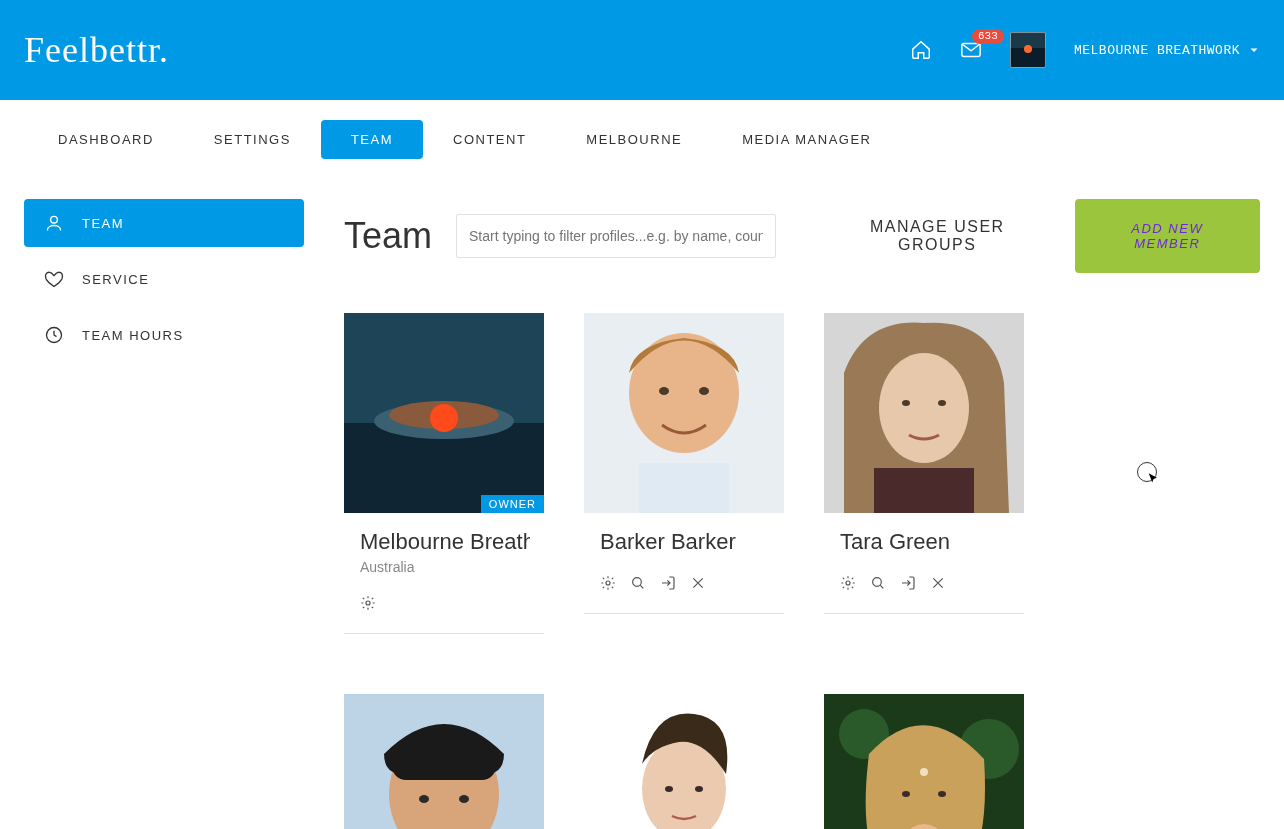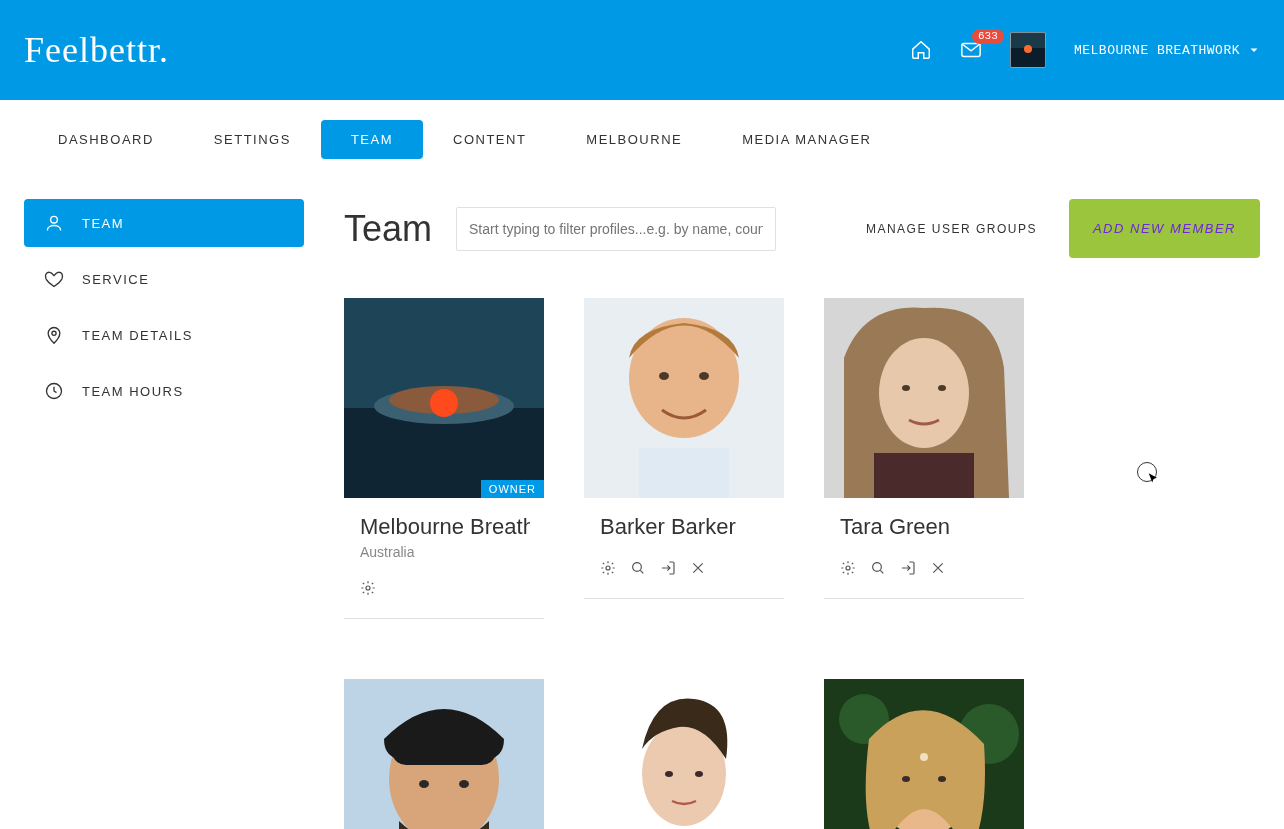--- a/index.html
+++ b/index.html
@@ -115,21 +115,21 @@
     flex:0 0 320px;
     border:1px solid var(--border);
     height:44px;
     padding:0 12px;
     font-size:14px;
     color:var(--muted);
     border-radius:2px;
   }
   .header-spacer{flex:1;}
   .link-btn{
-    font-size:12px;letter-spacing:1.5px;color:var(--text);
+    font-size:16px;letter-spacing:1.5px;color:var(--text);
     background:none;border:none;cursor:pointer;padding:12px 8px;
   }
   .primary-btn{
     background:var(--green);color:#6d28d9;border:none;
     font-size:13px;letter-spacing:1.5px;
     padding:22px 24px;border-radius:4px;cursor:pointer;font-style:italic;
   }
 
   
   .grid{
@@ -218,27 +218,20 @@
           <circle cx="12" cy="8" r="4"></circle>
           <path d="M4 21c0-4 4-6 8-6s8 2 8 6"></path>
         </svg>
       <span>TEAM</span>
     </div>
     <div class="side-item">
       <svg viewBox="0 0 24 24">
           <path d="M12 21s-7-4.5-9.5-9C.5 7 3 3.5 7 4c2 .3 3.5 2 5 4 1.5-2 3-3.7 5-4 4-.5 6.5 3 4.5 8C19 16.5 12 21 12 21z"></path>
         </svg>
       <span>SERVICE</span>
-    </div>
-    <div class="side-item">
-      <svg viewBox="0 0 24 24">
-          <path d="M12 22s7-7 7-12a7 7 0 1 0-14 0c0 5 7 12 7 12z"></path>
-          <circle cx="12" cy="10" r="2.5"></circle>
-        </svg>
-      <span>TEAM DETAILS</span>
     </div>
     <div class="side-item">
       <svg viewBox="0 0 24 24">
           <circle cx="12" cy="12" r="9"></circle>
           <path d="M12 7v5l3 2"></path>
         </svg>
       <span>TEAM HOURS</span>
     </div>
   </div>
 

